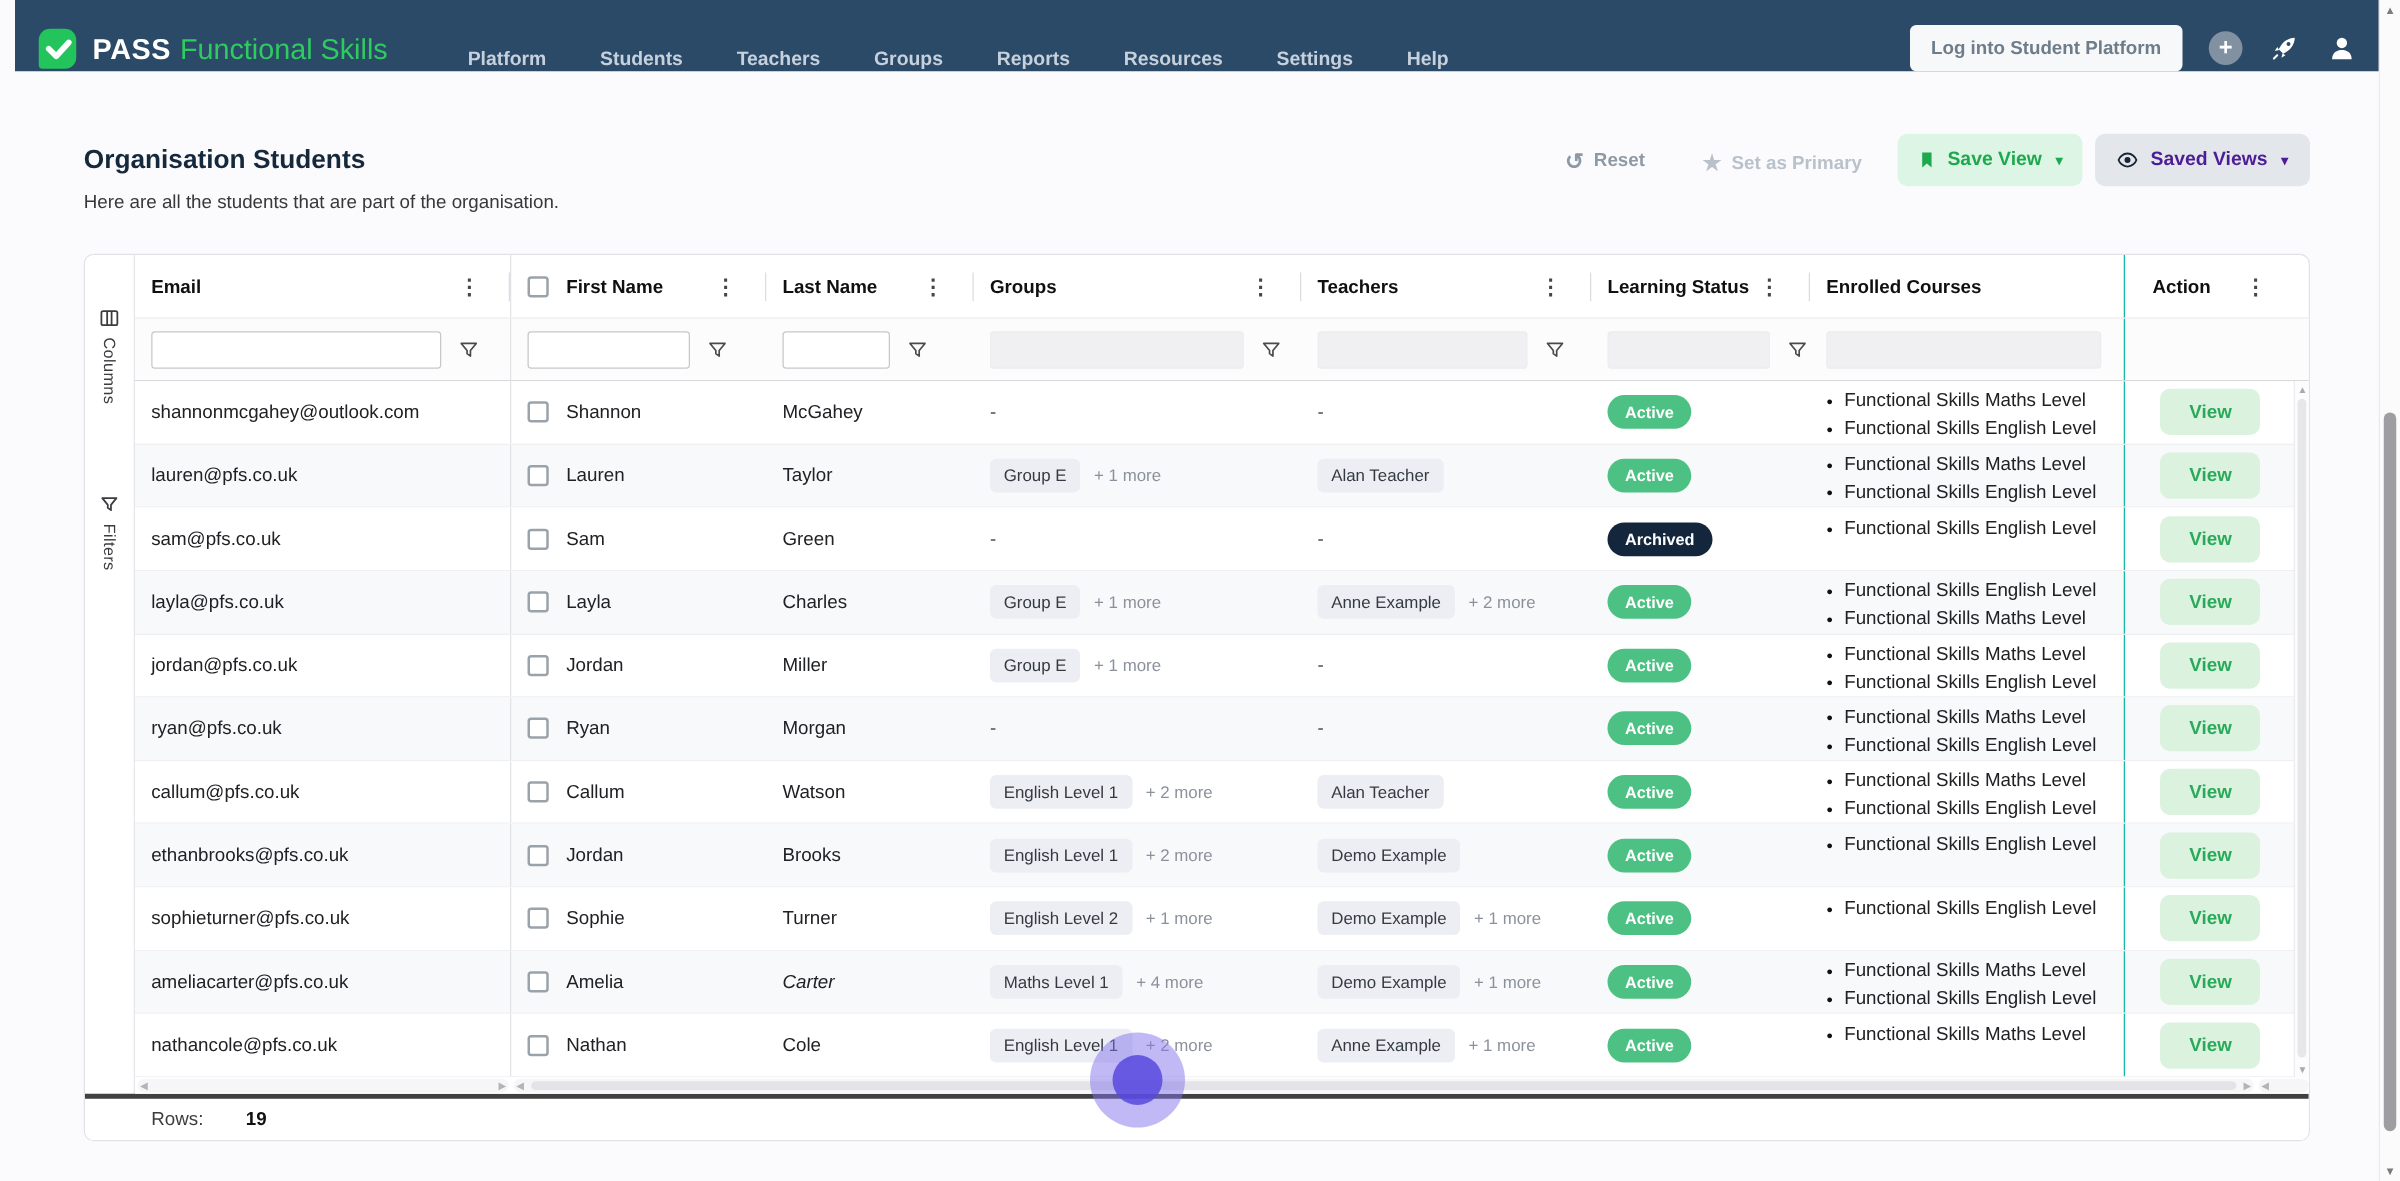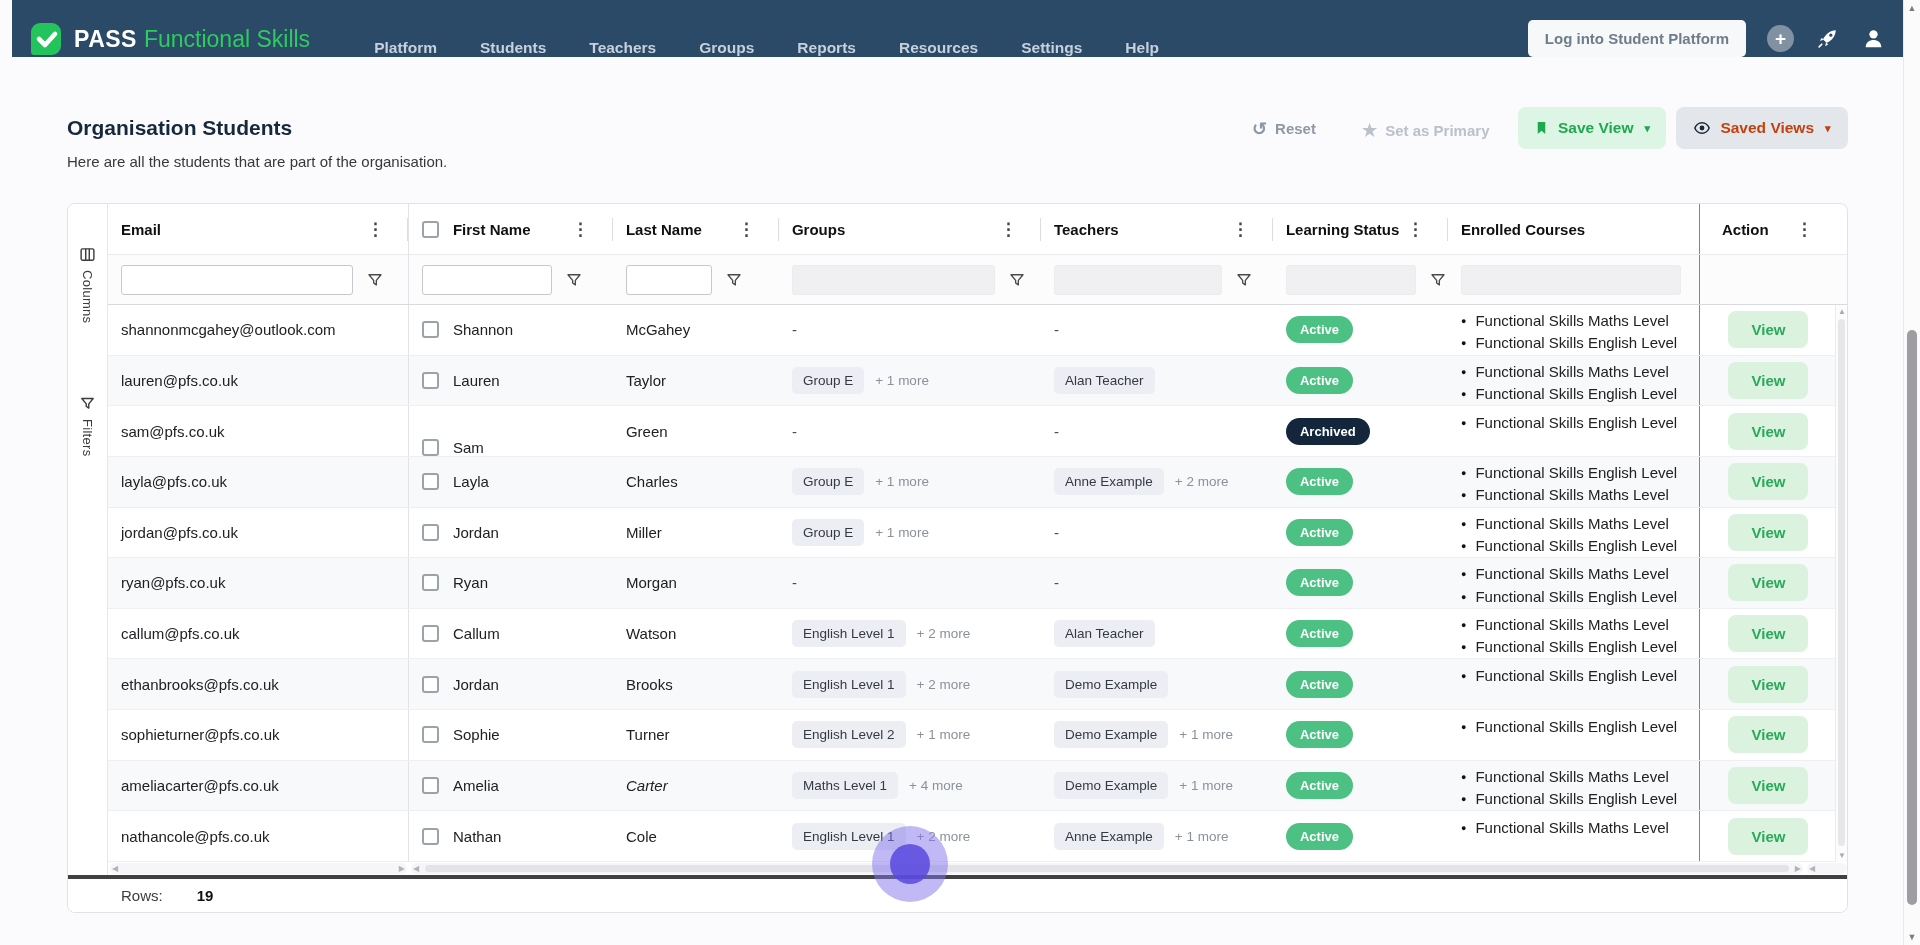--- a/index.html
+++ b/index.html
@@ -40,21 +40,21 @@
   .tb-link { position:absolute; top:120px; display:flex; align-items:center; gap:8px; font-size:15px; font-weight:600; cursor:pointer; }
   .tb-reset { left:1252px; color:#8e99a6; }
   .tb-primary { left:1362px; color:#b9c1cb; }
   .tb-reset .ico { font-size:18px; line-height:14px; }
   .tb-primary .ico { font-size:17px; }
   .btn-split {
     position:absolute; top:107px; height:42px; border-radius:8px; border:none;
     display:flex; align-items:center; font-family:inherit; font-size:15.5px; font-weight:700; cursor:pointer;
   }
   .btn-saveview { left:1518px; width:148px; background:#ddf5e4; color:#1fa94f; justify-content:center; gap:9px; }
-  .btn-savedviews { left:1676px; width:172px; background:#e3e7ec; color:#c2410c; justify-content:center; gap:9px; }
+  .btn-savedviews { left:1676px; width:172px; background:#e3e7ec; color:#4c1d95; justify-content:center; gap:9px; }
   .caret { font-size:11px; margin-left:2px; }
 
   
   .card {
     position:absolute; left:67px; top:203px; width:1781px; height:710px;
     background:#fff; border:1px solid #e1e1e6; border-radius:8px;
     display:flex; flex-direction:column; overflow:hidden;
   }
   .card-main { display:flex; height:671px; }
   .side-rail {
@@ -348,21 +348,21 @@
                 <span class="blt">●</span>
                 <span>Functional Skills English Level</span>
               </div>
             </div>
             <div class="tc col-action" style="width: 138px;">
               <button class="view-btn">View</button>
             </div>
           </div>
           <div class="trow">
             <div class="tc col-pinleft" style="width: 301px;">sam@pfs.co.uk</div>
-            <div class="tc" style="width: 204px; align-items: flex-end;">
+            <div class="tc" style="width: 204px;">
               <span class="cb"></span>
               <span class="name-after-cb">Sam</span>
             </div>
             <div class="tc" style="width: 166px;">Green</div>
             <div class="tc" style="width: 262px;">
               <span class="dash">-</span>
             </div>
             <div class="tc" style="width: 232px;">
               <span class="dash">-</span>
             </div>

